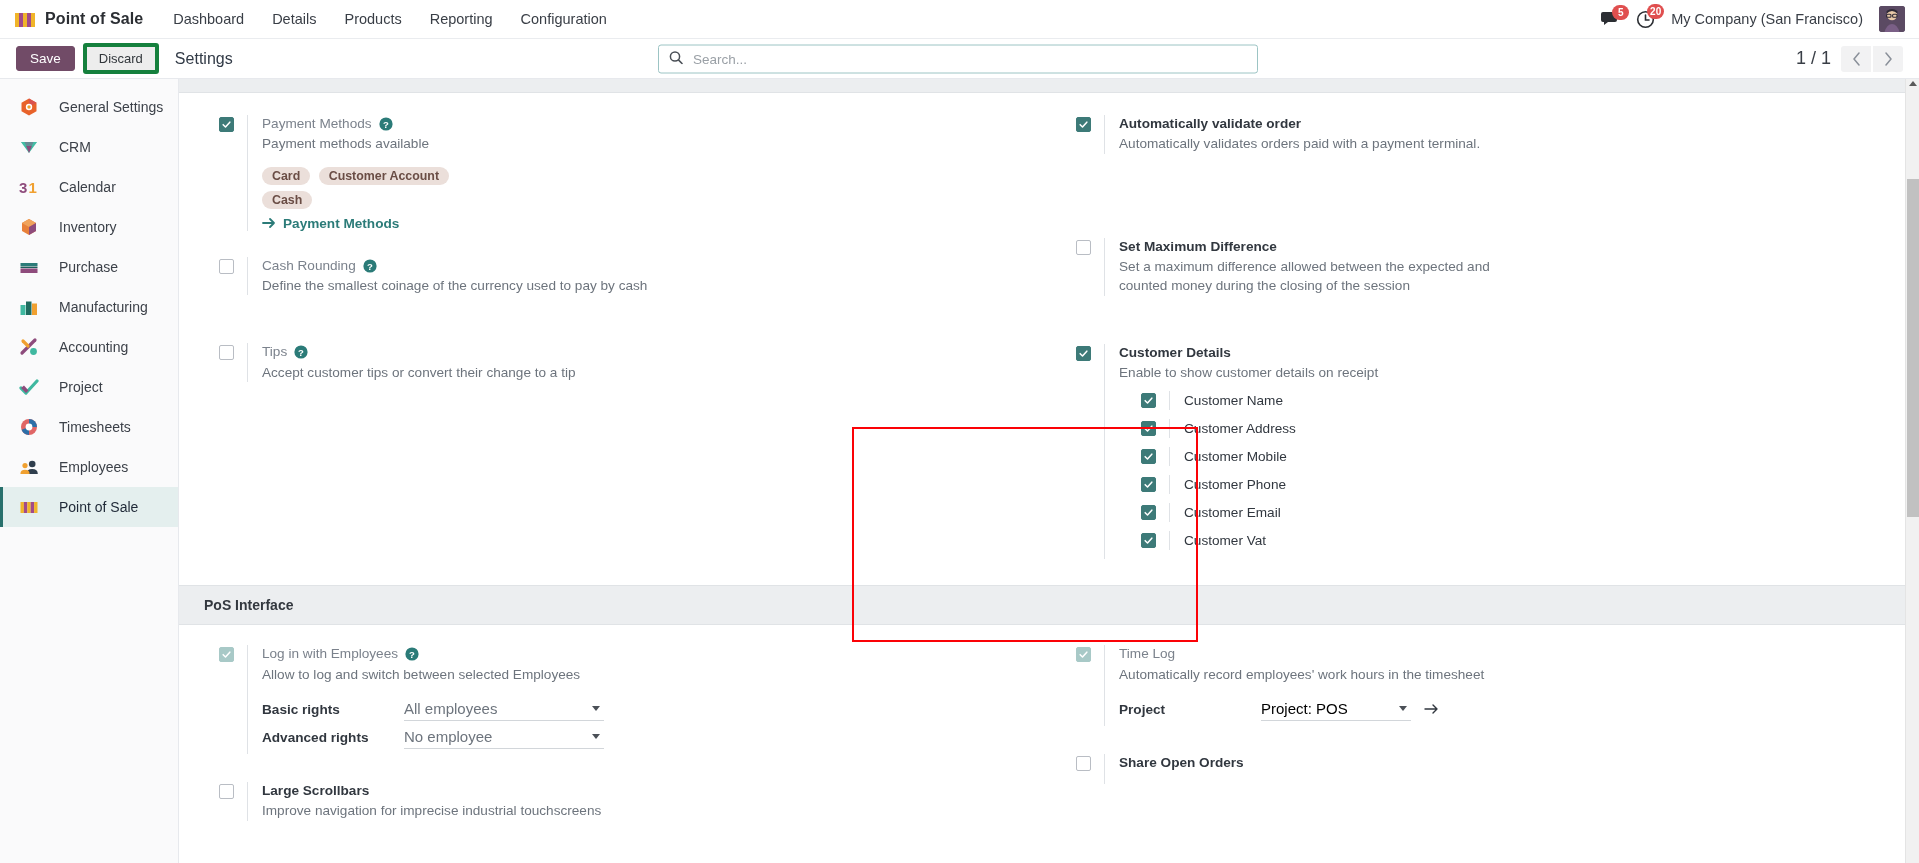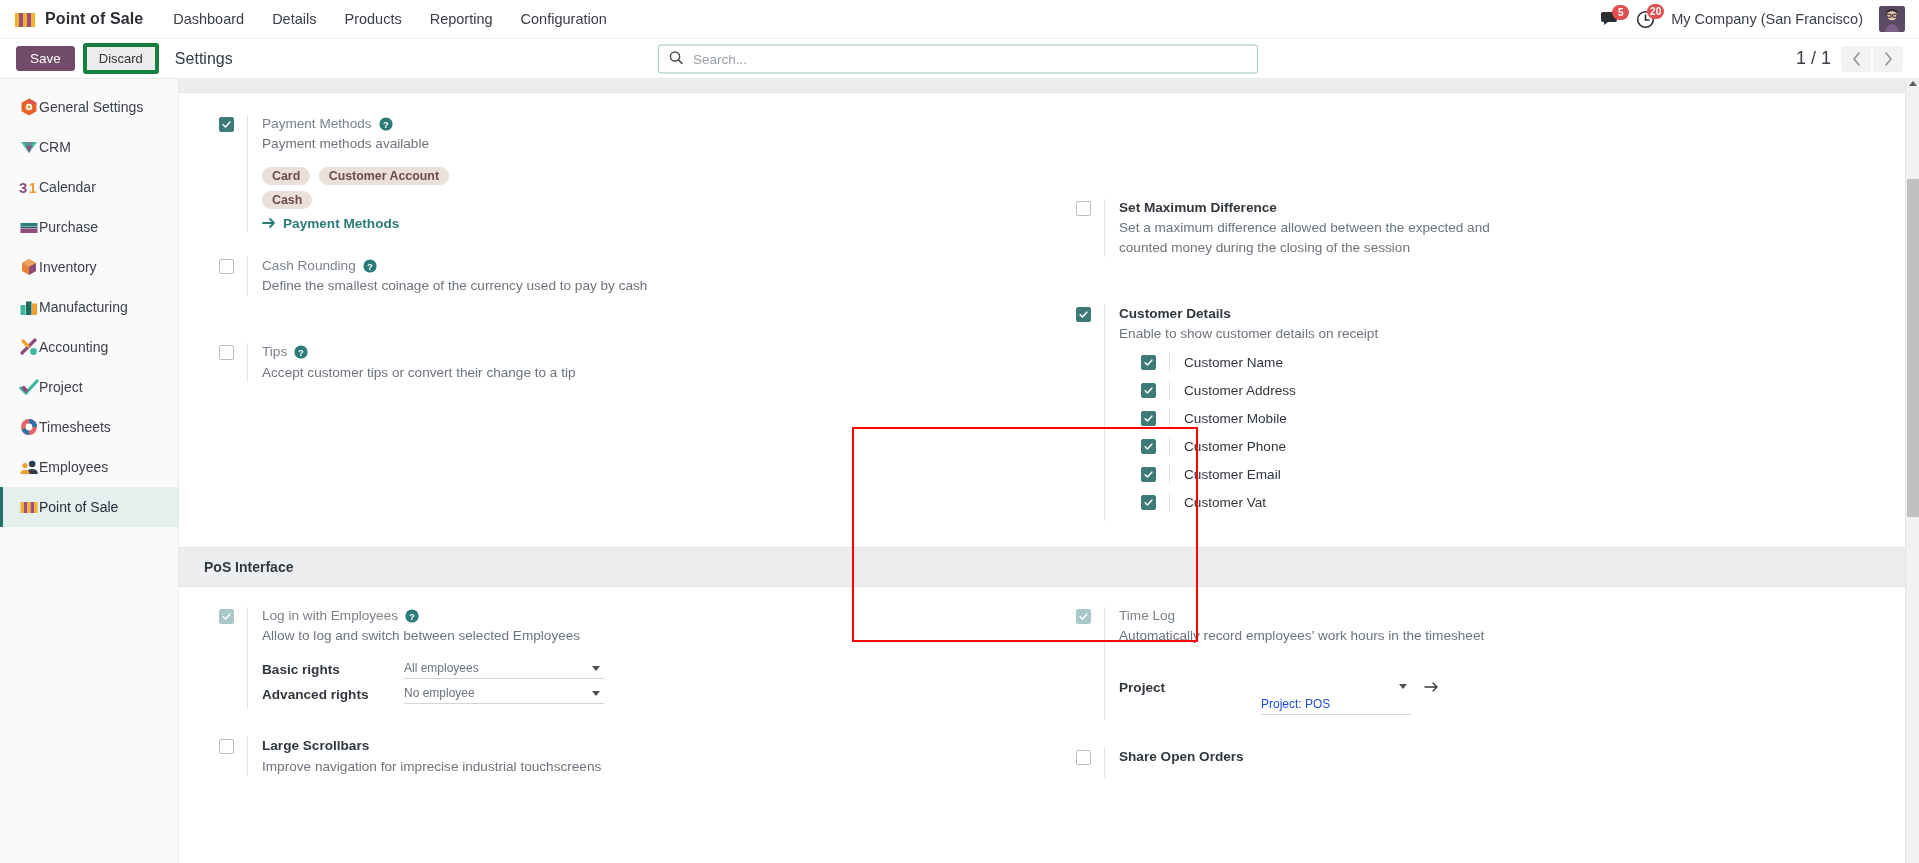--- a/index.html
+++ b/index.html
@@ -110,21 +110,21 @@
 
   
   .sidebar {
     width: 179px; min-width: 179px;
     background: #fafafb;
     border-right: 1px solid #e7e9ed;
     padding-top: 8px;
     overflow: hidden;
   }
   .side-item {
-    display: flex; align-items: center; gap: 0;
+    display: flex; align-items: center; gap: 20px;
     height: 40px; padding: 0 10px 0 16px;
     font-size: 14px; color: #3c4149; cursor: pointer;
     border-left: 3px solid transparent;
   }
   .side-item.active {
     background: #e4efee; border-left: 3px solid #28706c;
     color: #1f2937;
   }
   .side-icon { width: 20px; height: 20px; flex: 0 0 20px; display:block; }
   .side-label { white-space: nowrap; }
@@ -238,23 +238,23 @@
     width: 142px; flex: 0 0 142px;
   }
   .select-wrap {
     position: relative; width: 200px;
     border-bottom: 1px solid #d2d6da;
     display: flex; align-items: center;
     padding: 2px 0 3px 0;
   }
   .select-wrap.auto { width: 150px; }
   .select-val {
-    font-size: 12px; color: #6d747d; flex: 1;
-  }
-  .select-val.dark { color: #1d4ed8; margin-top: 36px; }
+    font-size: 15px; color: #6d747d; flex: 1;
+  }
+  .select-val.dark { color: #000000; }
   .caret {
     width: 0; height: 0;
     border-left: 4.5px solid transparent;
     border-right: 4.5px solid transparent;
     border-top: 5.5px solid #4b5057;
     margin-right: 4px;
   }
   .field-arrow { margin-left: 13px; color: #31373f; display:flex; align-items:center; cursor:pointer; }
 
   
@@ -391,37 +391,37 @@
           <text x="0" y="16" font-family="Liberation Sans, sans-serif" font-size="15" font-weight="700" fill="#8e4b7c">3</text>
           <text x="9.5" y="16" font-family="Liberation Sans, sans-serif" font-size="15" font-weight="700" fill="#f0a030">1</text>
         </svg>
       </span>
       <span class="side-label">Calendar</span>
     </div>
 
     <div class="side-item">
       <span class="side-icon">
         <svg viewBox="0 0 20 20" width="20" height="20">
+          <polygon points="10,2 17,6 17,14 10,18 3,14 3,6" fill="#e8803a"></polygon>
+          <polygon points="10,2 17,6 10,10 3,6" fill="#f0a35c"></polygon>
+          <polygon points="10,10 17,6 17,14 10,18" fill="#8e4b7c"></polygon>
+        </svg>
+      </span>
+      <span class="side-label">Inventory</span>
+    </div>
+
+    <div class="side-item">
+      <span class="side-icon">
+        <svg viewBox="0 0 20 20" width="20" height="20">
           <rect x="1.5" y="6" width="17" height="3" fill="#2b7b78"></rect>
           <rect x="1.5" y="9.5" width="17" height="1.6" fill="#1d5e5c"></rect>
           <rect x="1.5" y="11.5" width="17" height="4.5" fill="#8e4b7c"></rect>
         </svg>
       </span>
       <span class="side-label">Purchase</span>
-    </div>
-
-    <div class="side-item">
-      <span class="side-icon">
-        <svg viewBox="0 0 20 20" width="20" height="20">
-          <polygon points="10,2 17,6 17,14 10,18 3,14 3,6" fill="#e8803a"></polygon>
-          <polygon points="10,2 17,6 10,10 3,6" fill="#f0a35c"></polygon>
-          <polygon points="10,10 17,6 17,14 10,18" fill="#8e4b7c"></polygon>
-        </svg>
-      </span>
-      <span class="side-label">Inventory</span>
     </div>
 
     <div class="side-item">
       <span class="side-icon">
         <svg viewBox="0 0 20 20" width="20" height="20">
           <rect x="1.5" y="8" width="5" height="10" fill="#3fb8a0"></rect>
           <rect x="7" y="4.5" width="5.5" height="13.5" fill="#1e6b5e"></rect>
           <rect x="13" y="6.5" width="5" height="11.5" fill="#f0a030"></rect>
         </svg>
       </span>
@@ -559,20 +559,32 @@
               </span>
             </div>
             <div class="setting-desc wide">Accept customer tips or convert their change to a tip</div>
           </div>
         </div>
 
       </div>
 
       <div class="col right">
 
+        <div class="setting-row">
+          <div class="cb checked">
+            <svg class="tick" viewBox="0 0 10 10">
+                <path d="M1.3 5.2 L3.9 7.7 L8.7 2.4" fill="none" stroke="#fff" stroke-width="1.7" stroke-linecap="round" stroke-linejoin="round"></path>
+              </svg>
+          </div>
+          <div class="divider-line"></div>
+          <div class="setting-text">
+            <div class="setting-title">Automatically validate order</div>
+            <div class="setting-desc wide">Automatically validates orders paid with a payment terminal.</div>
+          </div>
+        </div>
 
         <div class="setting-row" style="margin-top:84px">
           <div class="cb unchecked"></div>
           <div class="divider-line"></div>
           <div class="setting-text">
             <div class="setting-title">Set Maximum Difference</div>
             <div class="setting-desc wide">Set a maximum difference allowed between the expected and counted money during the closing of the session</div>
           </div>
         </div>
 

